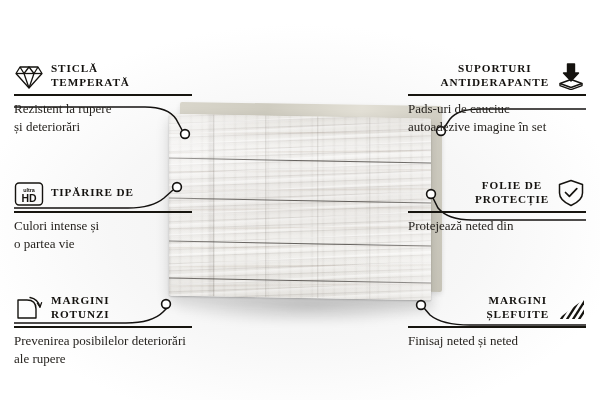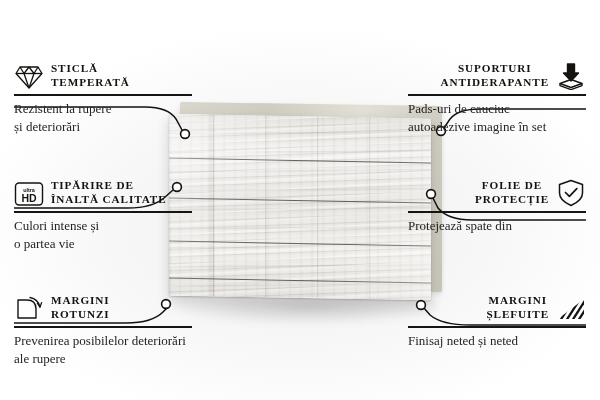--- a/index.html
+++ b/index.html
@@ -242,21 +242,20 @@
     <div class="head">
       <div class="ficon">
         <svg width="30" height="26" viewBox="0 0 30 26">
           <rect x="1.5" y="2" width="27" height="22" rx="3.5" ry="3.5" fill="none" stroke="#15130f" stroke-width="1.4"></rect>
           <text x="15" y="11" text-anchor="middle" font-family="Liberation Sans, sans-serif" font-size="5.4" font-weight="700" fill="#15130f">ultra</text>
           <text x="15" y="21" text-anchor="middle" font-family="Liberation Sans, sans-serif" font-size="10.5" font-weight="700" fill="#15130f">HD</text>
         </svg>
       </div>
       <div class="ftitle">
         <div>TIPĂRIRE DE</div>
-        <div>ÎNALTĂ CALITATE</div>
       </div>
     </div>
     <div class="rule"></div>
     <div class="fdesc">
       <div>Culori intense și</div>
       <div>o partea vie</div>
     </div>
   </div>
 
   <div class="feature left" id="f-rounded">
@@ -311,21 +310,21 @@
           <path d="M8.5,13.5 L12.4,17.4 L19.8,9.6" fill="none" stroke="#15130f" stroke-width="1.7" stroke-linecap="round" stroke-linejoin="round"></path>
         </svg>
       </div>
       <div class="ftitle">
         <div>FOLIE DE</div>
         <div>PROTECȚIE</div>
       </div>
     </div>
     <div class="rule"></div>
     <div class="fdesc">
-      <div>Protejează spate din</div>
+      <div>Protejează neted din</div>
     </div>
   </div>
 
   <div class="feature right" id="f-edges">
     <div class="head">
       <div class="ficon">
         <svg width="30" height="24" viewBox="0 0 30 24">
           <defs>
             <clipPath id="tri">
               <path d="M28,1 L28,21 L2,21 Z"></path>

